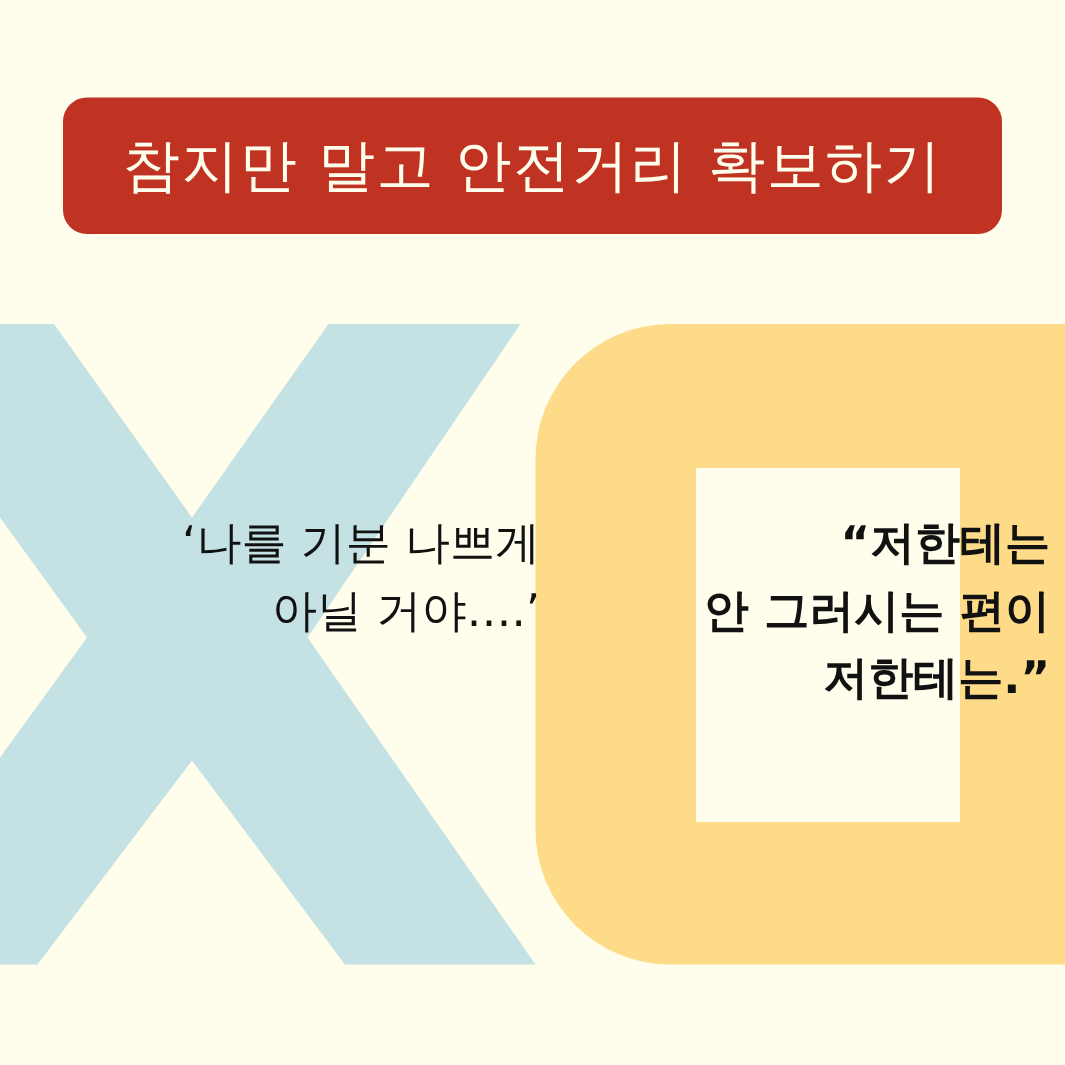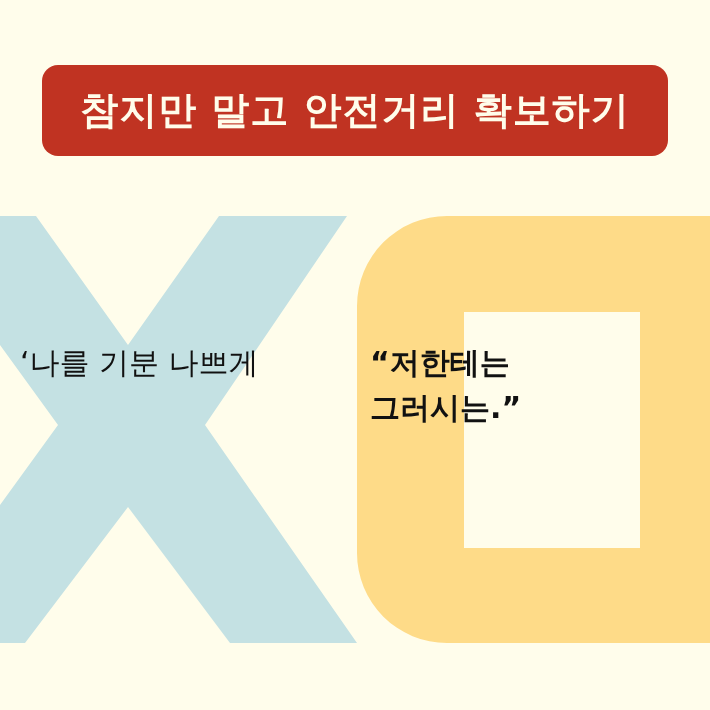--- a/index.html
+++ b/index.html
@@ -1,20 +1,20 @@
 <!DOCTYPE html>
 <html><head>
 <meta charset="utf-8">
 <style>
   html, body { margin: 0; padding: 0; }
   body { width: 710px; height: 710px; background: #fffdeb; position: relative; overflow: hidden; font-family: "DejaVu Sans", "Liberation Sans", sans-serif; }
   .title-banner { position: absolute; left: 42px; top: 65px; width: 626px; height: 91px; background: #c03322; border-radius: 16px; display: flex; align-items: center; justify-content: center; }
-  .title-text { color: #fffdeb; font-size: 38px; font-weight: bold; letter-spacing: 1px; }
+  .title-text { color: #fffdeb; font-size: 38px; font-weight: normal; letter-spacing: 1px; }
   svg.shapes { position: absolute; left: 0; top: 0; }
-  .quote { position: absolute; text-align: left; color: #111; font-size: 30px; line-height: 45px; }
+  .quote { position: absolute; text-align: right; color: #111; font-size: 30px; line-height: 45px; }
   .quote-x { left: 20px; top: 340px; width: 340px; }
   .quote-o { left: 370px; top: 340px; width: 330px; font-weight: bold; }
   .line { display: block; white-space: nowrap; }
 </style>
 </head>
 <body>
 
 <div class="title-banner">
   <span class="title-text">참지만 말고 안전거리 확보하기</span>
 </div>
@@ -23,18 +23,20 @@
   <g>
     <polygon fill="#c4e1e3" points="0,216 36,216 128,345 219,216 347,216 205,425 357,643 230,643 128,507 25,643 0,643 0,505 58,425 0,345"></polygon>
   </g>
   <g>
     <path fill="#fedb88" fill-rule="evenodd" d="M447,216 H710 V643 H447 A90,90 0 0 1 357,553 V306 A90,90 0 0 1 447,216 Z M464,312 V548 H640 V312 Z"></path>
   </g>
 </svg>
 
 <div class="quote quote-x">
   <span class="line">‘나를 기분 나쁘게</span>
+  <span class="line">아닐 거야….’</span>
 </div>
 
 <div class="quote quote-o">
   <span class="line">“저한테는</span>
-  <span class="line">그러시는.”</span>
+  <span class="line">안 그러시는 편이</span>
+  <span class="line">저한테는.”</span>
 </div>
 
 </body></html>

